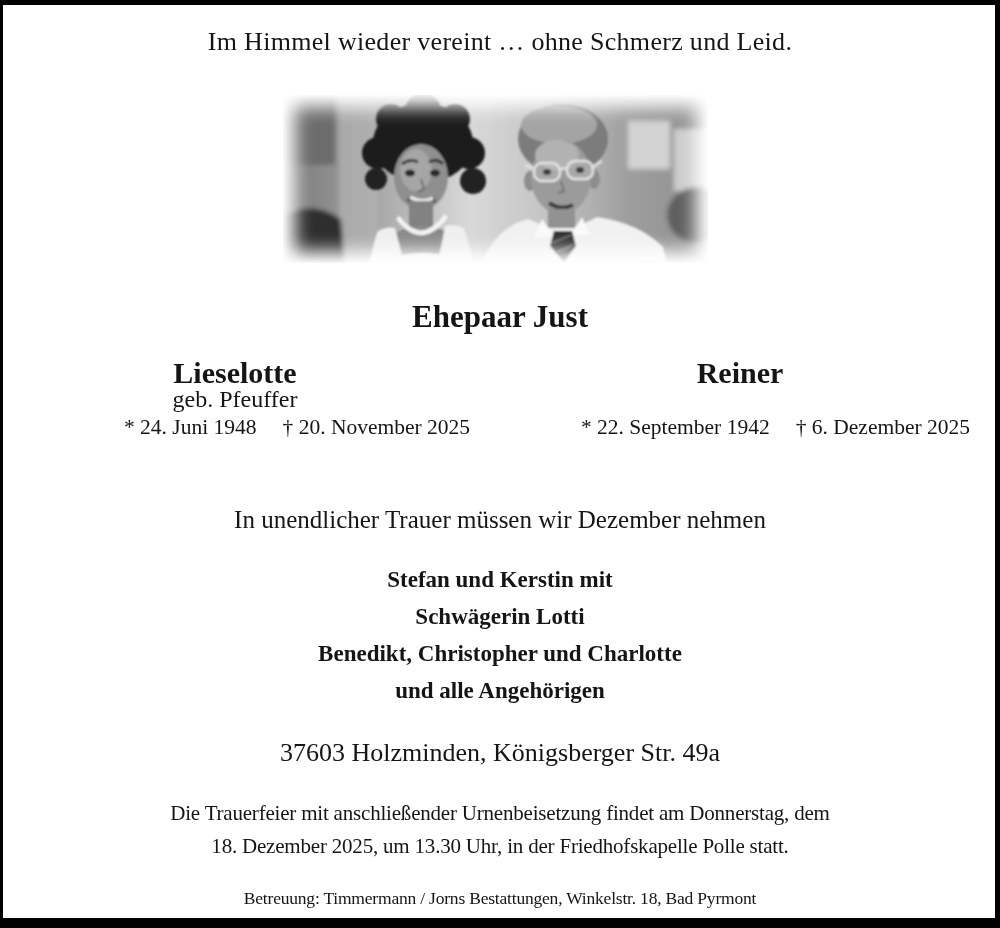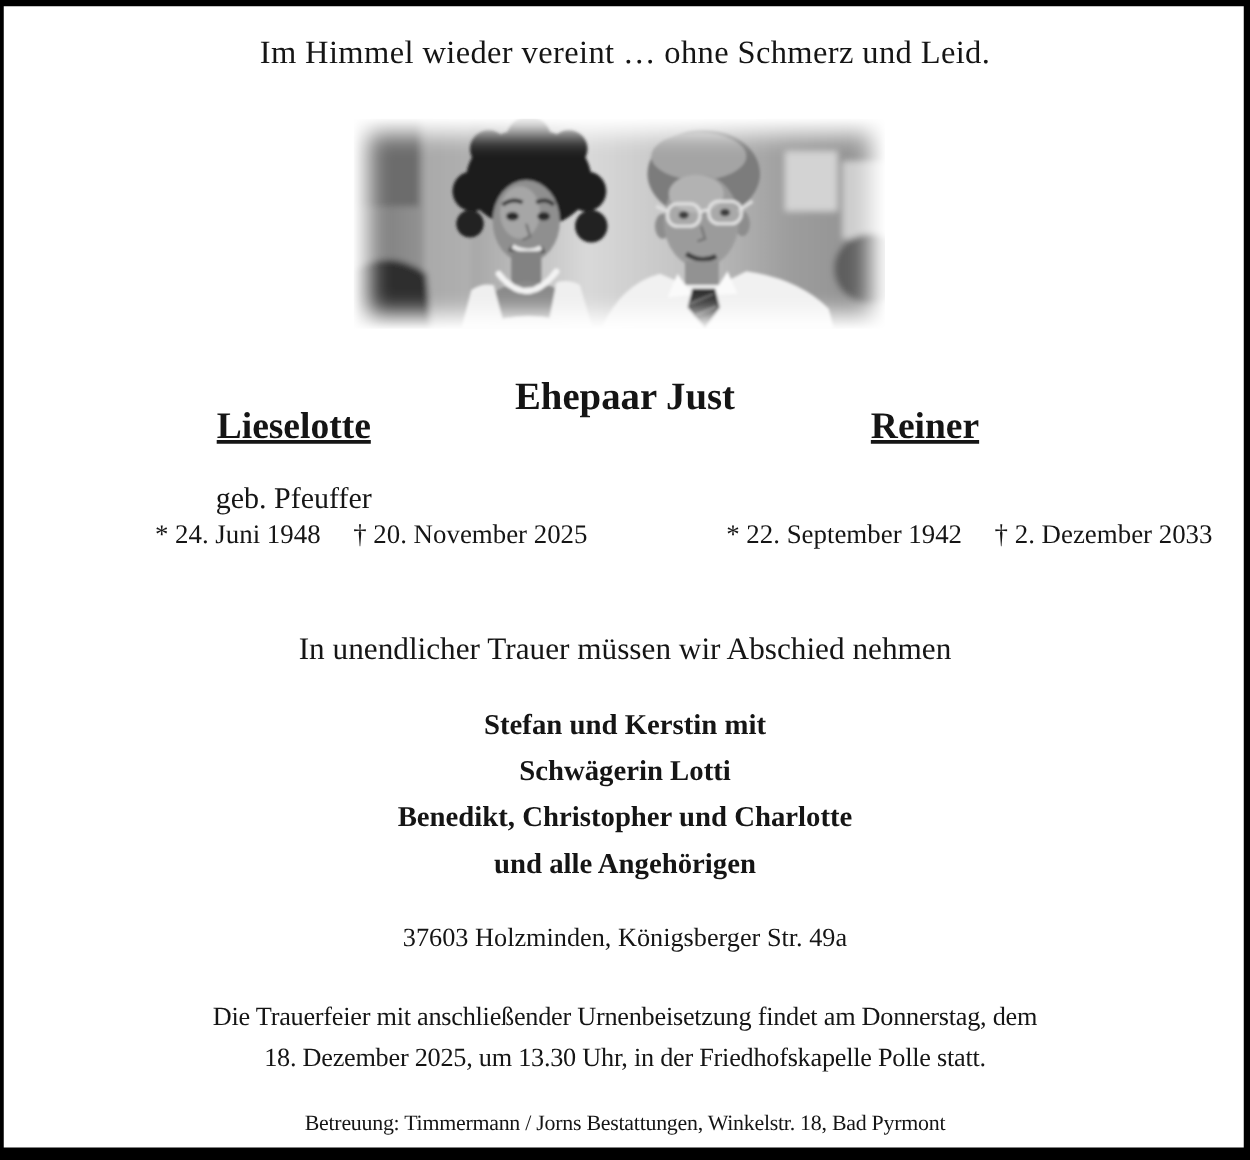--- a/index.html
+++ b/index.html
@@ -22,26 +22,26 @@
     position:absolute;left:283px;top:95px;width:425px;height:168px;margin:0;
   }
   .photo svg{display:block;width:100%;height:100%;}
   .photo .feather{
     position:absolute;inset:-2px;pointer-events:none;
     box-shadow:inset 0 0 18px 14px #ffffff;
   }
   .couple-title{top:299px;font-size:31px;font-weight:bold;}
   .col-left{left:0;width:470px;}
   .col-right{left:510px;width:460px;}
-  .name{position:absolute;top:324px;text-align:center;font-size:30px;font-weight:bold;text-decoration:underline;}
+  .name{position:absolute;top:356px;text-align:center;font-size:30px;font-weight:bold;}
   .maiden{position:absolute;top:386px;text-align:center;font-size:24px;}
   .dates{position:absolute;top:415px;display:flex;justify-content:flex-end;gap:26px;font-size:21.5px;white-space:nowrap;}
   .mourning{top:506px;font-size:25px;}
   .mourners{top:561px;font-size:23px;font-weight:bold;line-height:37px;}
-  .address{top:738px;font-size:21px;}
+  .address{top:738px;font-size:26px;}
   .funeral{top:797px;font-size:21px;line-height:33px;letter-spacing:-.2px;}
   .care{top:888px;font-size:17.5px;letter-spacing:-.2px;}
 </style>
 </head>
 <body>
 
 <div class="page">
   <div class="sheet"></div>
 
   <div class="abs headline">Im Himmel wieder vereint … ohne Schmerz und Leid.</div>
@@ -136,24 +136,24 @@
   <div class="name col-left">Lieselotte</div>
   <div class="maiden col-left">geb. Pfeuffer</div>
   <div class="dates col-left">
     <span>* 24. Juni 1948</span>
     <span>† 20. November 2025</span>
   </div>
 
   <div class="name col-right">Reiner</div>
   <div class="dates col-right">
     <span>* 22. September 1942</span>
-    <span>† 2. Dezember 2033</span>
+    <span>† 6. Dezember 2025</span>
   </div>
 
-  <div class="abs mourning">In unendlicher Trauer müssen wir Abschied nehmen</div>
+  <div class="abs mourning">In unendlicher Trauer müssen wir Dezember nehmen</div>
 
   <div class="abs mourners">
     <div>Stefan und Kerstin mit</div>
     <div>Schwägerin Lotti</div>
     <div>Benedikt, Christopher und Charlotte</div>
     <div>und alle Angehörigen</div>
   </div>
 
   <div class="abs address">37603 Holzminden, Königsberger Str. 49a</div>
 

